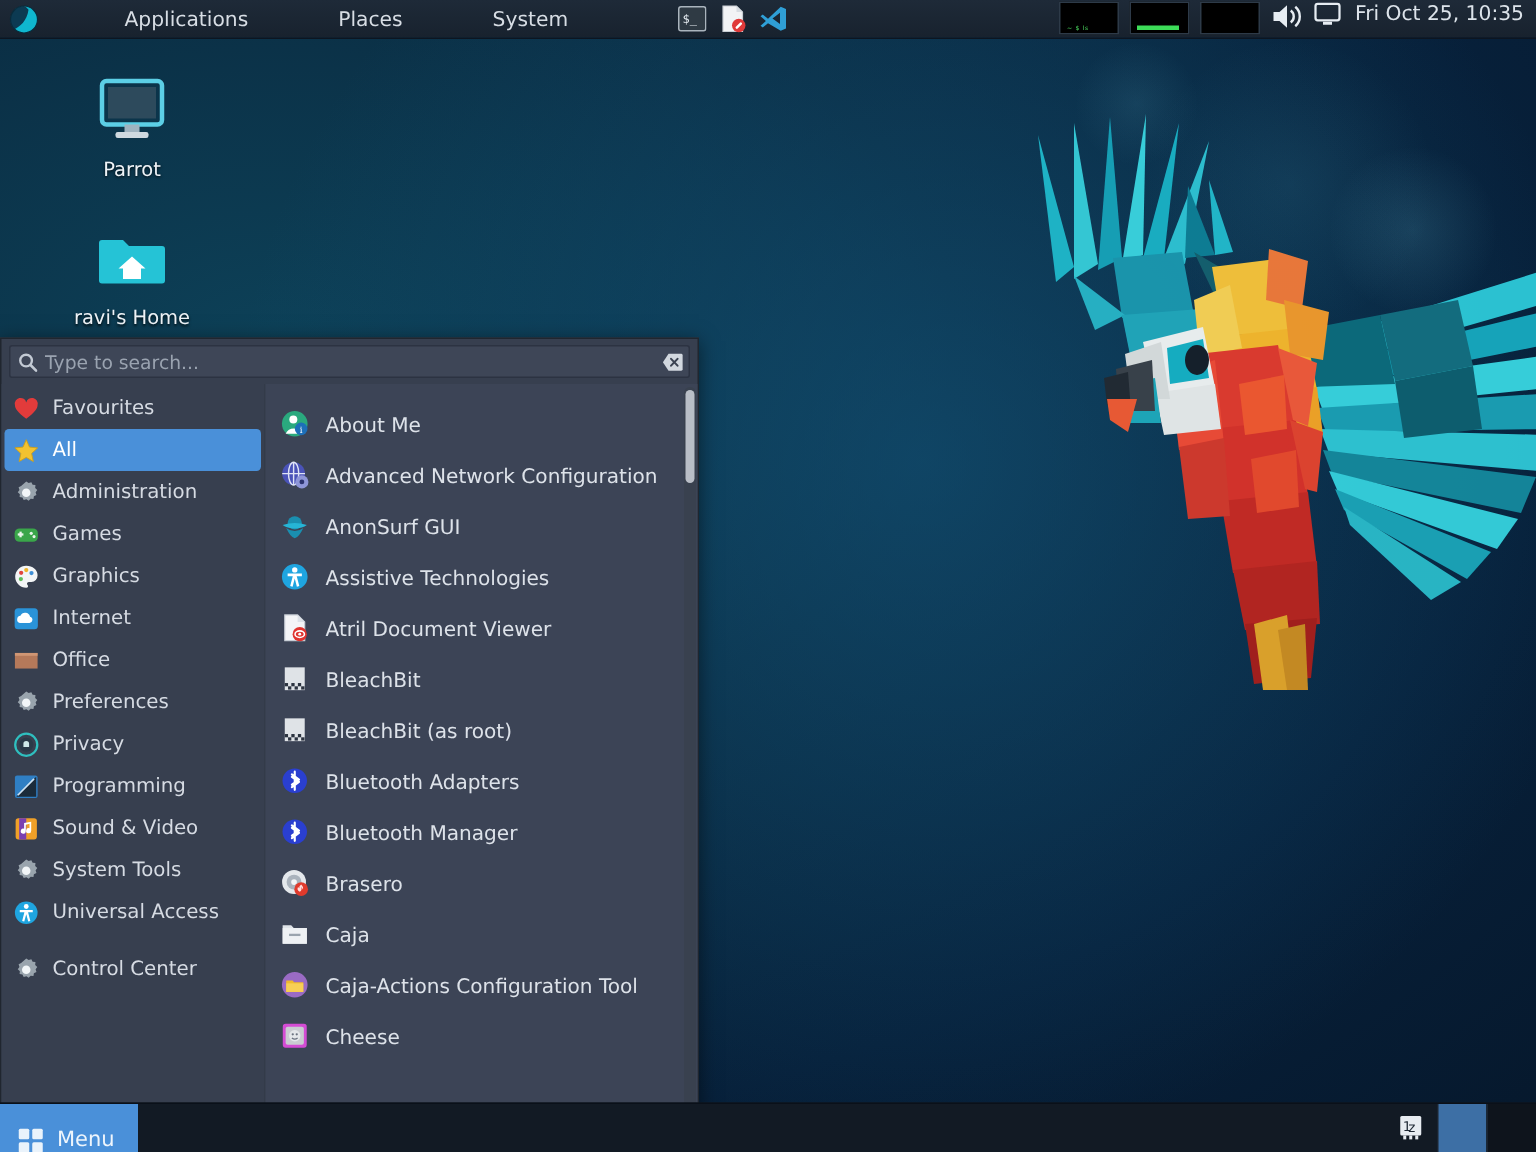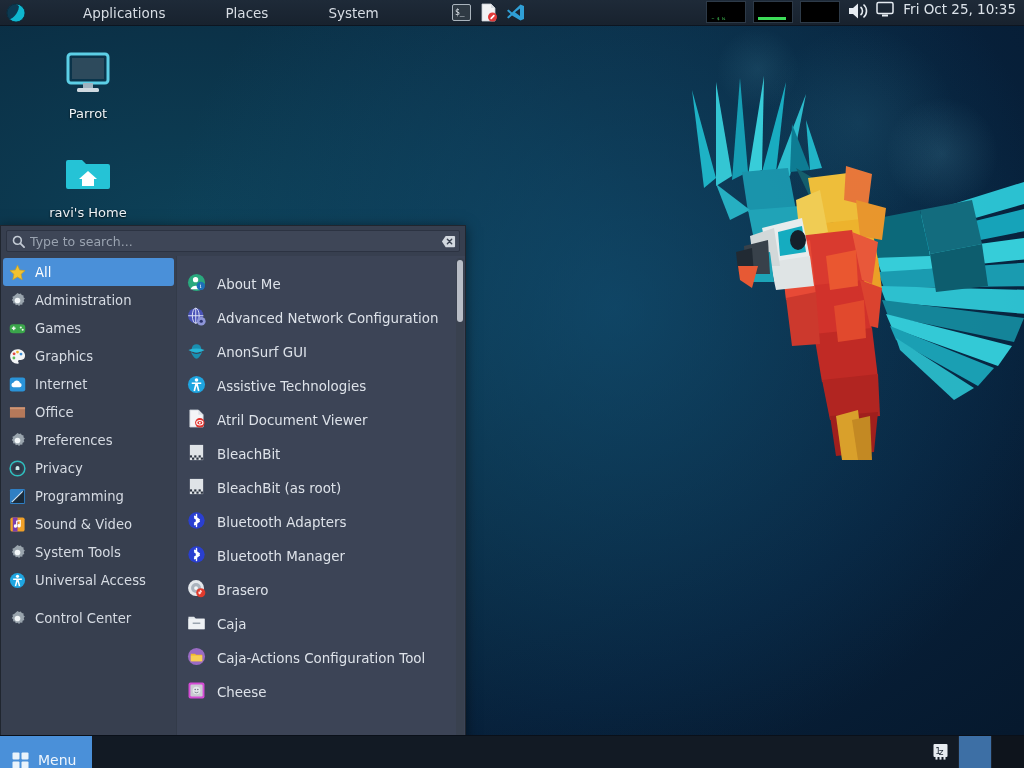--- a/index.html
+++ b/index.html
@@ -295,20 +295,26 @@
           <path d="M6.8 5.6 L11.4 10.4 M11.4 5.6 L6.8 10.4" stroke="#3b4352" stroke-width="1.5" stroke-linecap="round"></path>
         </svg>
       </div>
     </div>
 
     <div id="menu-body">
 
       <div id="cat-pane">
         <div id="cat-list">
 
+          <div class="cat">
+            <svg class="ic" viewBox="0 0 18 18">
+              <path d="M9 16 C3 11.5 1 8.8 1 6.3 A4 4 0 0 1 9 4.6 A4 4 0 0 1 17 6.3 C17 8.8 15 11.5 9 16z" fill="#e23b3b"></path>
+            </svg>
+            <span>Favourites</span>
+          </div>
 
           <div class="cat sel">
             <svg class="ic" viewBox="0 0 18 18">
               <path d="M9 1.2 L11.3 6.4 L17 7 L12.8 10.9 L14 16.6 L9 13.7 L4 16.6 L5.2 10.9 L1 7 L6.7 6.4z" fill="#f2c230" stroke="#caa01f" stroke-width="0.7"></path>
             </svg>
             <span>All</span>
           </div>
 
 
           <div class="cat">

